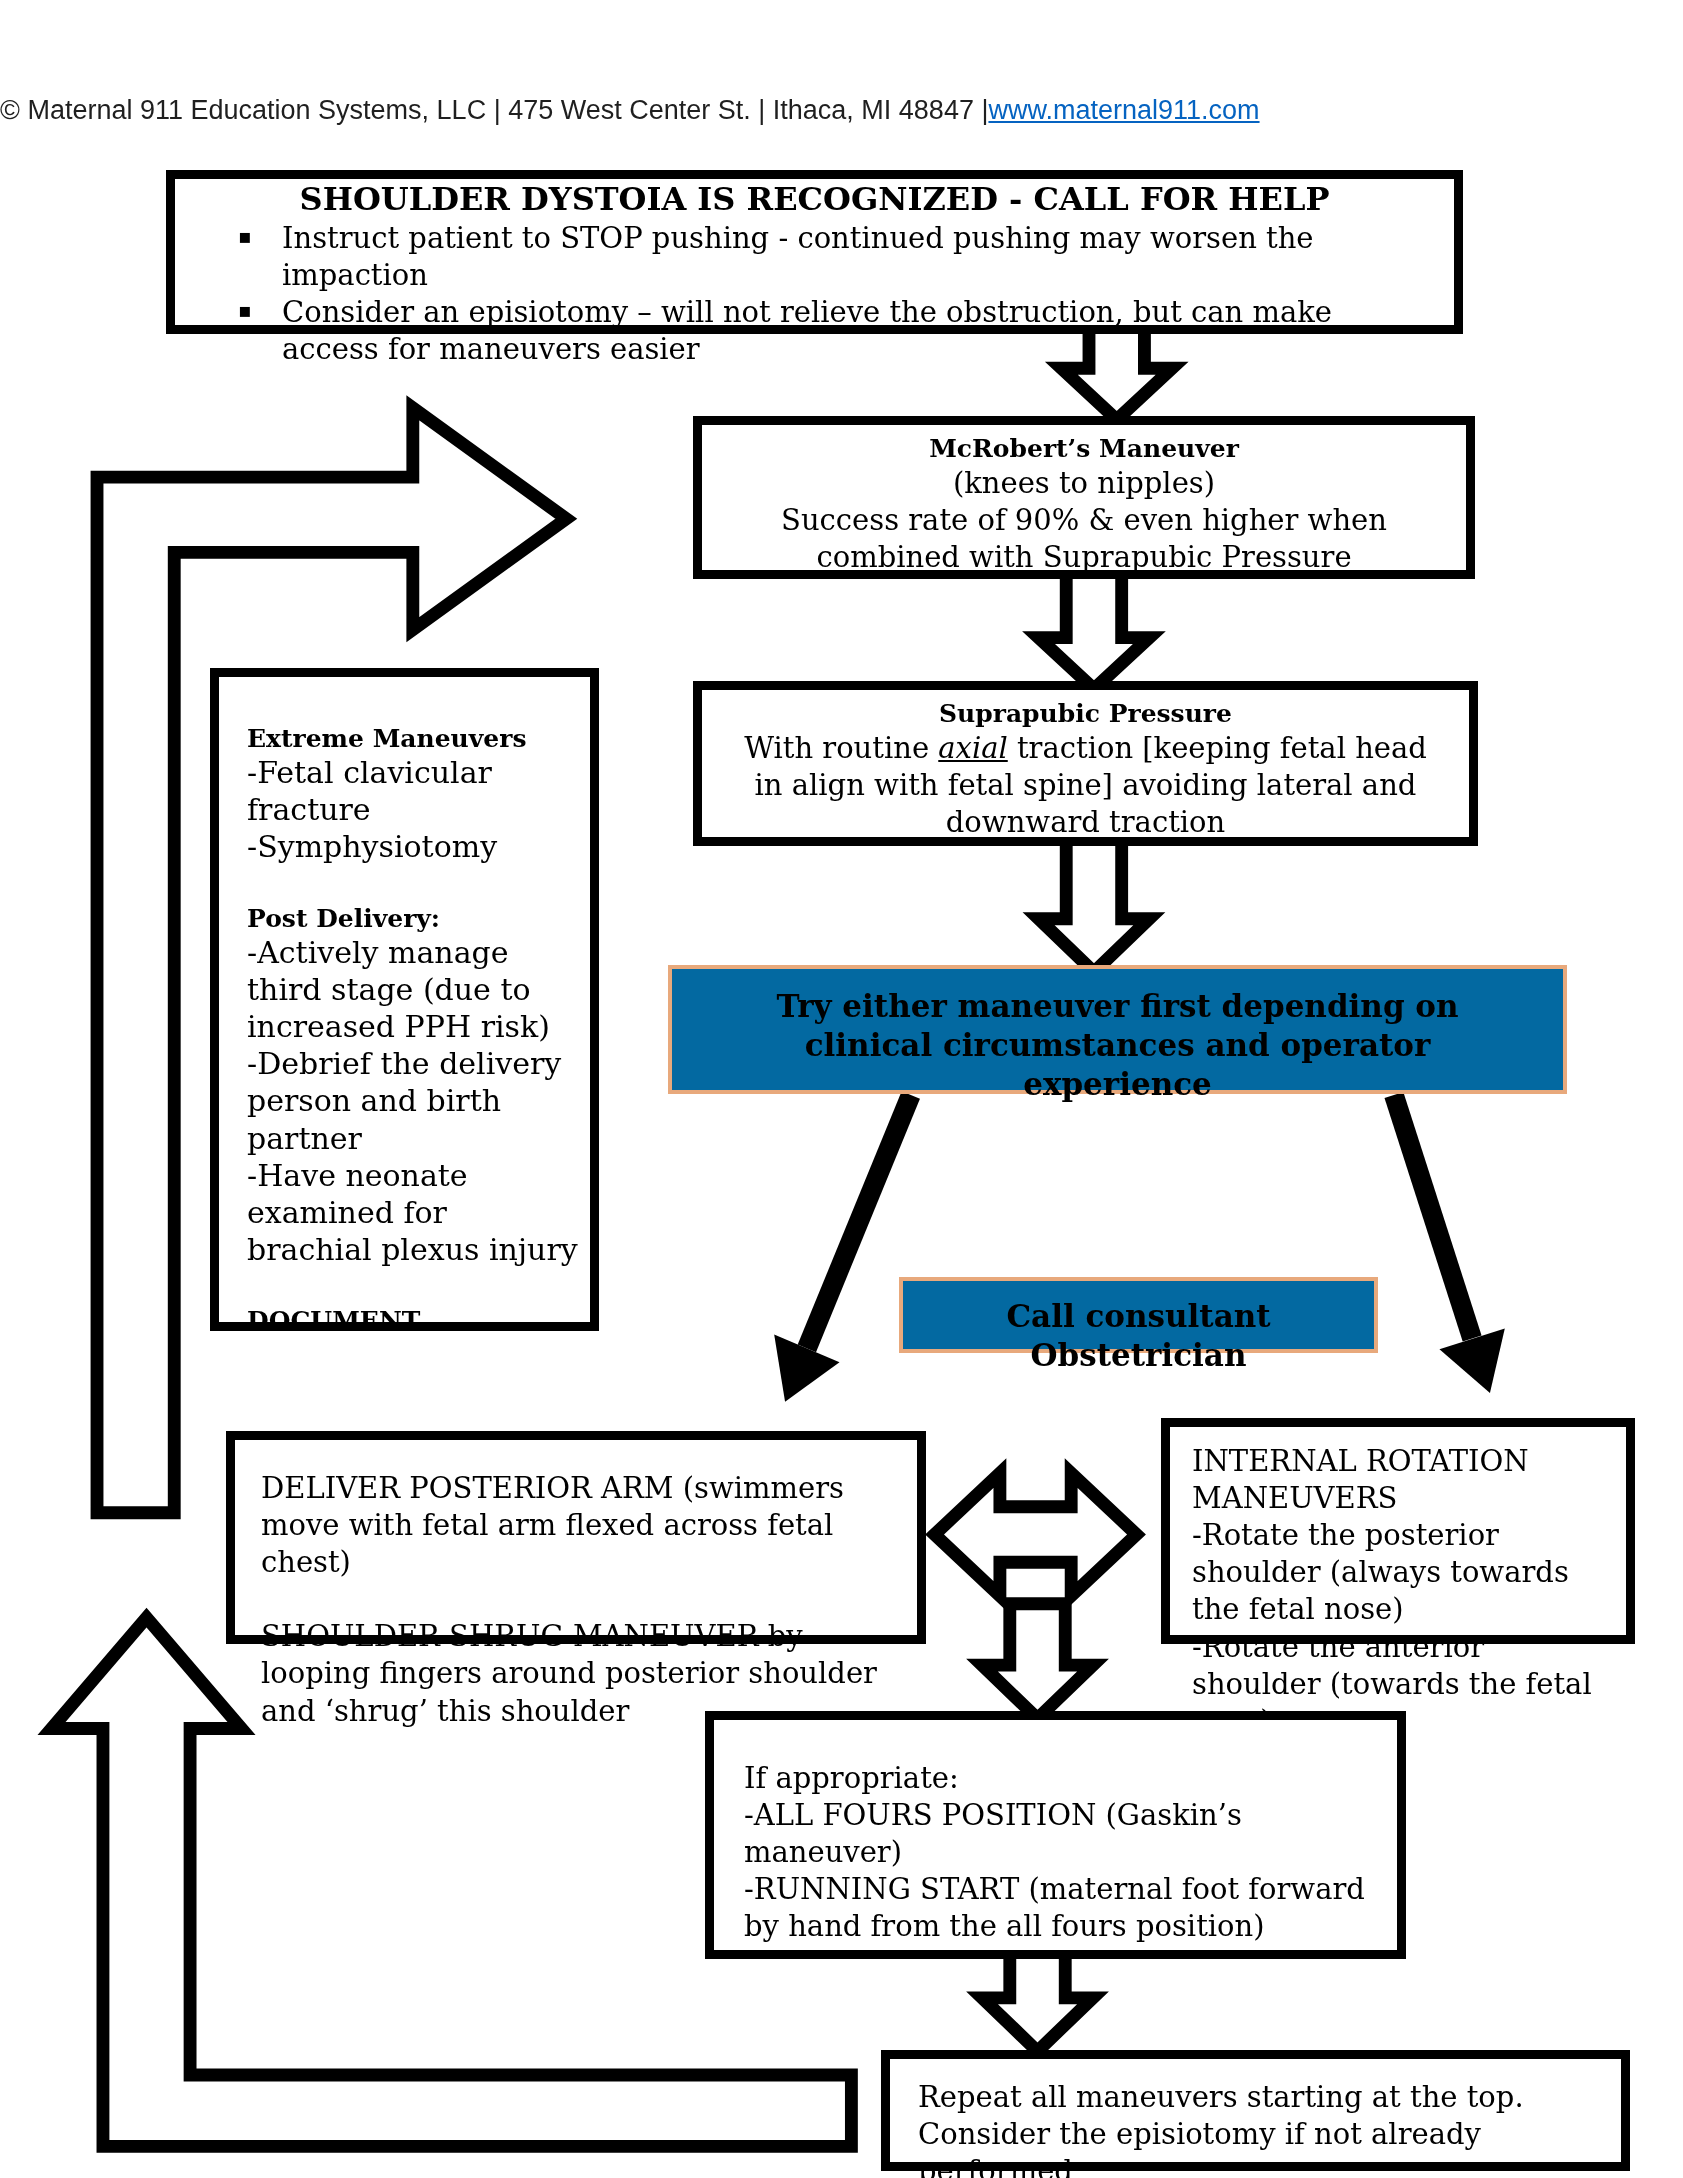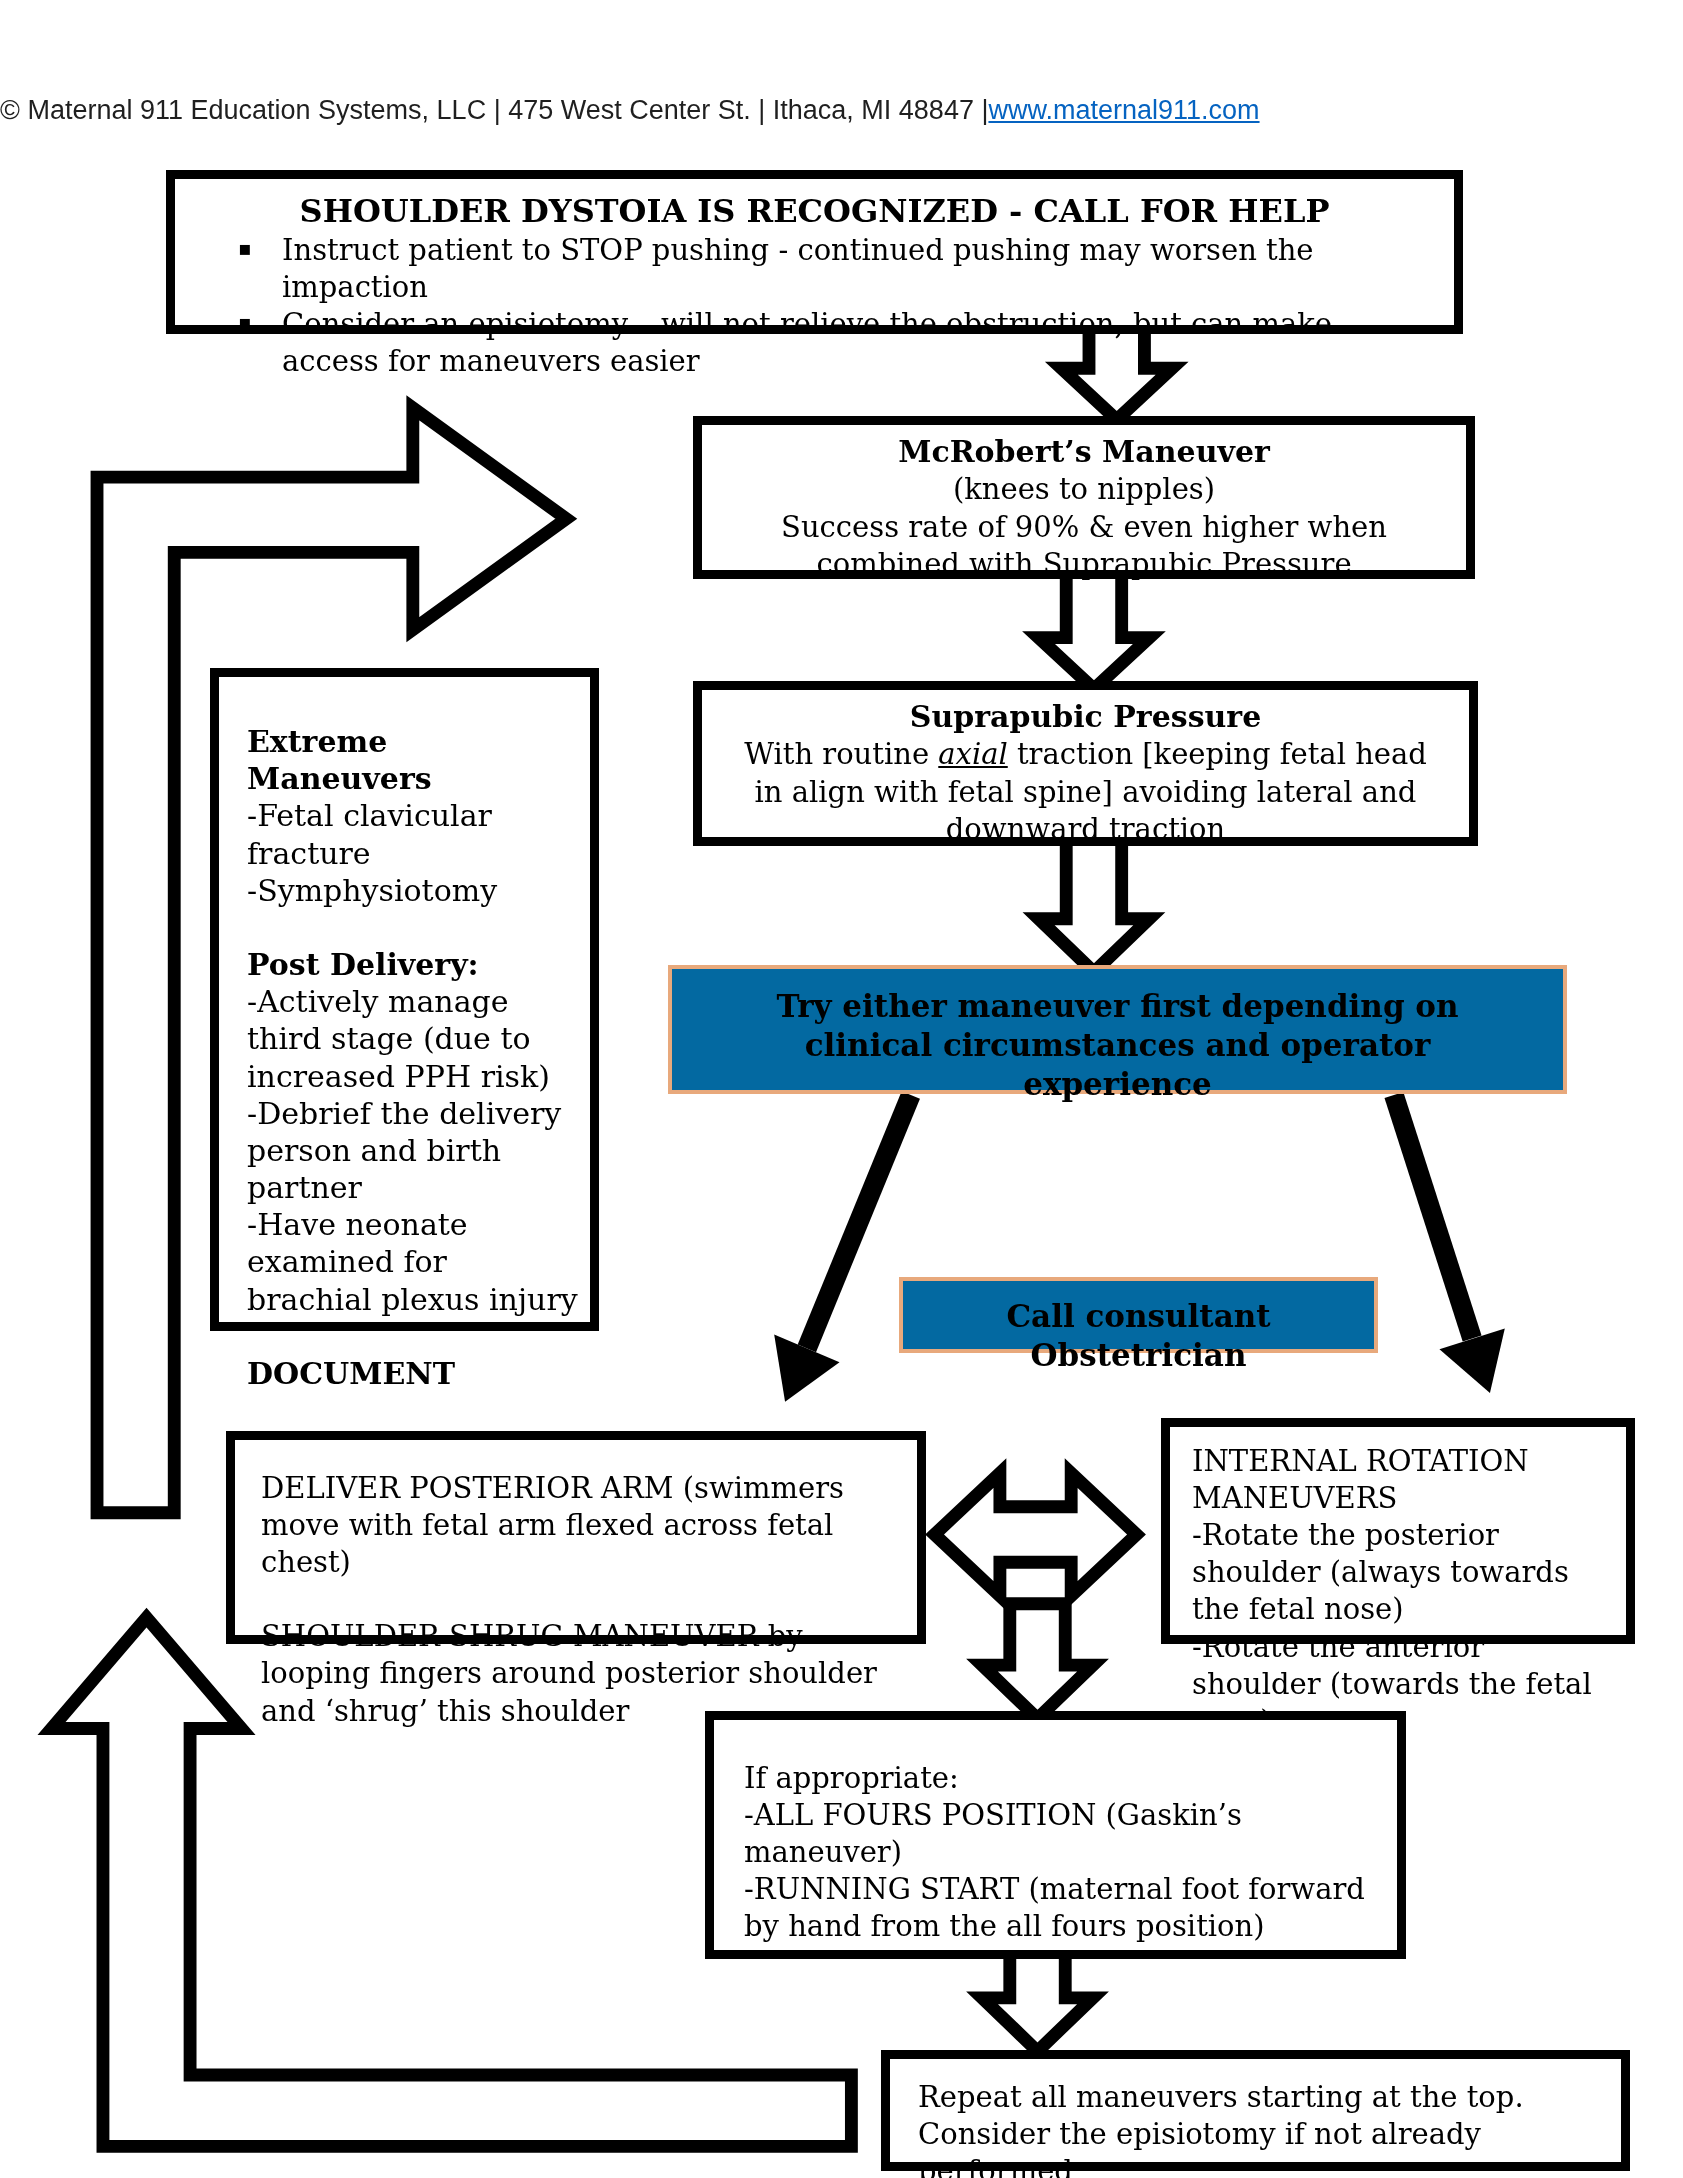--- a/index.html
+++ b/index.html
@@ -15,21 +15,21 @@
   .hdr a.link{color:#0563C1;text-decoration:underline;cursor:pointer;}
   .box{
     position:absolute;background:#fff;border:9px solid #000;box-sizing:border-box;
     font-size:29px;line-height:1.28;z-index:2;
   }
   .accent{
     position:absolute;background:#0369a1;border:4px solid #E8A97C;box-sizing:border-box;
     font-weight:bold;text-align:center;font-size:31px;line-height:1.25;z-index:2;
   }
   .ctr{text-align:center;}
-  .title{font-weight:bold;font-size:30px;}
+  .title{font-weight:bold;font-size:25px;}
   .bullet-row{display:flex;text-align:left;padding:0 30px 0 63px;}
   .bullet-row .bullet{width:44px;flex:0 0 44px;font-size:20px;padding-top:4px;}
   .axial{font-style:italic;text-decoration:underline;}
   .gap{height:37px;}
 </style>
 </head>
 <body>
 
 <div id="page">
 
@@ -55,21 +55,21 @@
 
     <polygon points="98,1528 98,482 417,482 417,412 572,524 417,636 417,558 176,558 176,1528" fill="#ffffff" stroke="#000000" stroke-width="13"></polygon>
 
     <polygon points="860,2168 104,2168 104,1746 52,1746 148,1634 244,1746 192,1746 192,2096 860,2096" fill="#ffffff" stroke="#000000" stroke-width="13"></polygon>
   </svg>
 
   <div class="hdr">
     <span>© Maternal 911 Education Systems, LLC  |  475 West Center St. |  Ithaca, MI 48847 |</span><a class="link">www.maternal911.com</a>
   </div>
 
-  <div class="box" style="left:166px;top:170px;width:1297px;height:164px;padding-top:12px;">
+  <div class="box" style="left:166px;top:170px;width:1297px;height:164px;padding-top:0;">
     <div class="ctr title" style="font-size:32px;">SHOULDER DYSTOIA IS RECOGNIZED - CALL FOR HELP</div>
     <div class="bullet-row">
       <span class="bullet">▪</span>
       <span>Instruct patient to STOP pushing - continued pushing may worsen the impaction</span>
     </div>
     <div class="bullet-row">
       <span class="bullet">▪</span>
       <span>Consider an episiotomy – will not relieve the obstruction, but can make access for maneuvers easier</span>
     </div>
   </div>

